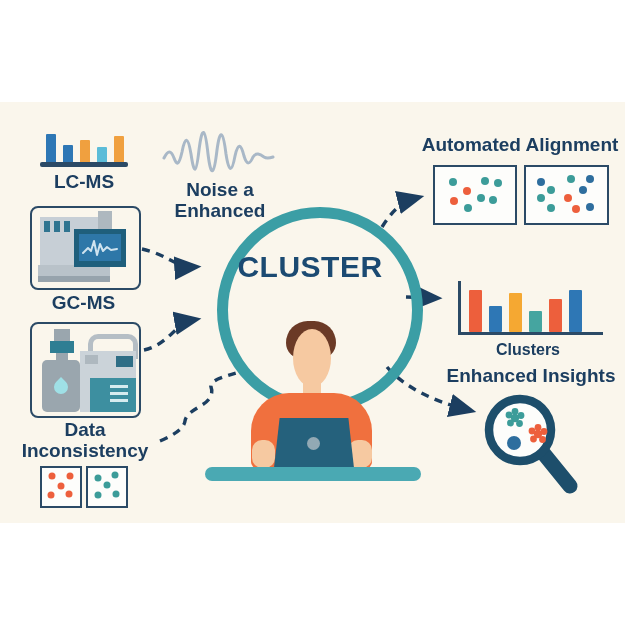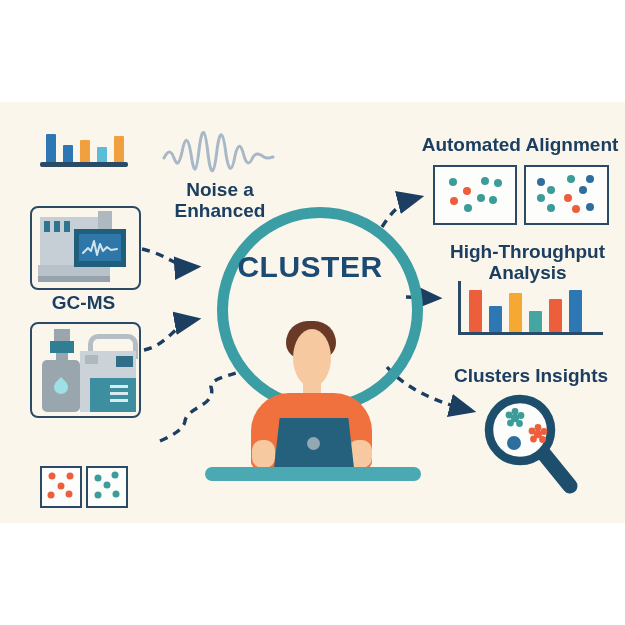--- a/index.html
+++ b/index.html
@@ -73,20 +73,21 @@
   <div>
     <div class="lcms-bars" id="lcms-bars">
         <div class="bar" style="height: 29px; background: rgb(46, 119, 181);"></div>
         <div class="bar" style="height: 18px; background: rgb(46, 119, 181);"></div>
         <div class="bar" style="height: 23px; background: rgb(240, 160, 63);"></div>
         <div class="bar" style="height: 16px; background: rgb(91, 188, 216);"></div>
         <div class="bar" style="height: 27px; background: rgb(240, 160, 63);"></div>
       </div>
     <div class="lcms-baseline"></div>
   </div>
+  <div class="lbl" style="left:38px;top:171px;width:92px;font-size:19px;">LC-MS</div>
 
   <div class="ibox" style="left:30px;top:206px;">
     <div style="left:8px;top:9px;width:60px;height:53px;background:#c7cfd6;"></div>
     <div style="left:12px;top:13px;width:6px;height:11px;background:#2f7490;"></div>
     <div style="left:22px;top:13px;width:6px;height:11px;background:#2f7490;"></div>
     <div style="left:32px;top:13px;width:6px;height:11px;background:#2f7490;"></div>
     <div style="left:66px;top:3px;width:14px;height:22px;background:#aeb8bf;"></div>
     <div style="left:6px;top:57px;width:72px;height:12px;background:#b9c2c9;"></div>
     <div style="left:6px;top:68px;width:72px;height:6px;background:#97a3ac;"></div>
     <div style="left:42px;top:21px;width:52px;height:38px;background:#1f5f7c;"></div>
@@ -107,20 +108,22 @@
     <div style="left:48px;top:27px;width:56px;height:61px;background:#cbd3d9;"></div>
     <div style="left:53px;top:31px;width:13px;height:9px;background:#aeb8bf;"></div>
     <div style="left:84px;top:32px;width:17px;height:11px;background:#2f6e86;"></div>
     <div style="left:58px;top:54px;width:46px;height:34px;background:#3d8fa0;"></div>
     <div style="left:78px;top:61px;width:18px;height:3px;background:#d6ecef;"></div>
     <div style="left:78px;top:68px;width:18px;height:3px;background:#d6ecef;"></div>
     <div style="left:78px;top:75px;width:18px;height:3px;background:#d6ecef;"></div>
   </div>
 
   <div class="lbl" style="left:10px;top:419px;width:150px;font-size:19px;">
+    <div>Data</div>
+    <div>Inconsistency</div>
   </div>
   <div class="dotbox dice" style="left:40px;top:466px;width:38px;height:38px;">
       <span class="dot" style="left: 26%; top: 22%; background: rgb(237, 95, 60);"></span>
       <span class="dot" style="left: 74%; top: 21%; background: rgb(237, 95, 60);"></span>
       <span class="dot" style="left: 50%; top: 47%; background: rgb(237, 95, 60);"></span>
       <span class="dot" style="left: 23%; top: 71%; background: rgb(237, 95, 60);"></span>
       <span class="dot" style="left: 72%; top: 69%; background: rgb(237, 95, 60);"></span>
     </div>
   <div class="dotbox dice" style="left:86px;top:466px;width:38px;height:38px;">
       <span class="dot" style="left: 26%; top: 25%; background: rgb(60, 156, 153);"></span>
@@ -171,37 +174,34 @@
       <span class="dot" style="left: 79%; top: 22%; background: rgb(46, 110, 158);"></span>
       <span class="dot" style="left: 70%; top: 41%; background: rgb(46, 110, 158);"></span>
       <span class="dot" style="left: 31%; top: 41%; background: rgb(60, 156, 153);"></span>
       <span class="dot" style="left: 18%; top: 56%; background: rgb(60, 156, 153);"></span>
       <span class="dot" style="left: 31%; top: 74%; background: rgb(60, 156, 153);"></span>
       <span class="dot" style="left: 52%; top: 56%; background: rgb(237, 95, 60);"></span>
       <span class="dot" style="left: 79%; top: 72%; background: rgb(46, 110, 158);"></span>
       <span class="dot" style="left: 62%; top: 75%; background: rgb(237, 95, 60);"></span>
     </div>
 
-  <div class="lbl" style="left:430px;top:241px;width:195px;font-size:19px;">
-    <div>High-Throughput</div>
-    <div>Analysis</div>
-  </div>
 
   <div class="cchart">
     <div class="cchart-bars" id="cluster-bars">
         <div class="bar" style="height: 42px; background: rgb(237, 95, 60);"></div>
         <div class="bar" style="height: 26px; background: rgb(46, 119, 181);"></div>
         <div class="bar" style="height: 39px; background: rgb(245, 168, 50);"></div>
         <div class="bar" style="height: 21px; background: rgb(69, 165, 160);"></div>
         <div class="bar" style="height: 33px; background: rgb(237, 95, 60);"></div>
         <div class="bar" style="height: 42px; background: rgb(46, 119, 181);"></div>
       </div>
   </div>
-
-  <div class="lbl" style="left:438px;top:365px;width:186px;font-size:19px;">Clusters Insights</div>
+  <div class="lbl" style="left:460px;top:339px;width:136px;font-size:16px;">Clusters</div>
+
+  <div class="lbl" style="left:438px;top:365px;width:186px;font-size:19px;">Enhanced Insights</div>
 
   <svg style="left:468px;top:388px;" width="115" height="115" viewBox="0 0 115 115">
     <line x1="76" y1="66" x2="102" y2="98" stroke="#1d4e6b" stroke-width="15" stroke-linecap="round"></line>
     <circle cx="52" cy="42" r="31" fill="#fdfdfb" stroke="#1d4e6b" stroke-width="8.5"></circle>
     <g fill="#3c9c99">
       <circle cx="47" cy="30" r="4.2"></circle>
         <circle cx="47" cy="23.5" r="3.4"></circle>
         <circle cx="53" cy="27.5" r="3.4"></circle>
       <circle cx="51.5" cy="35.5" r="3.4"></circle>
         <circle cx="42.5" cy="35" r="3.4"></circle>

